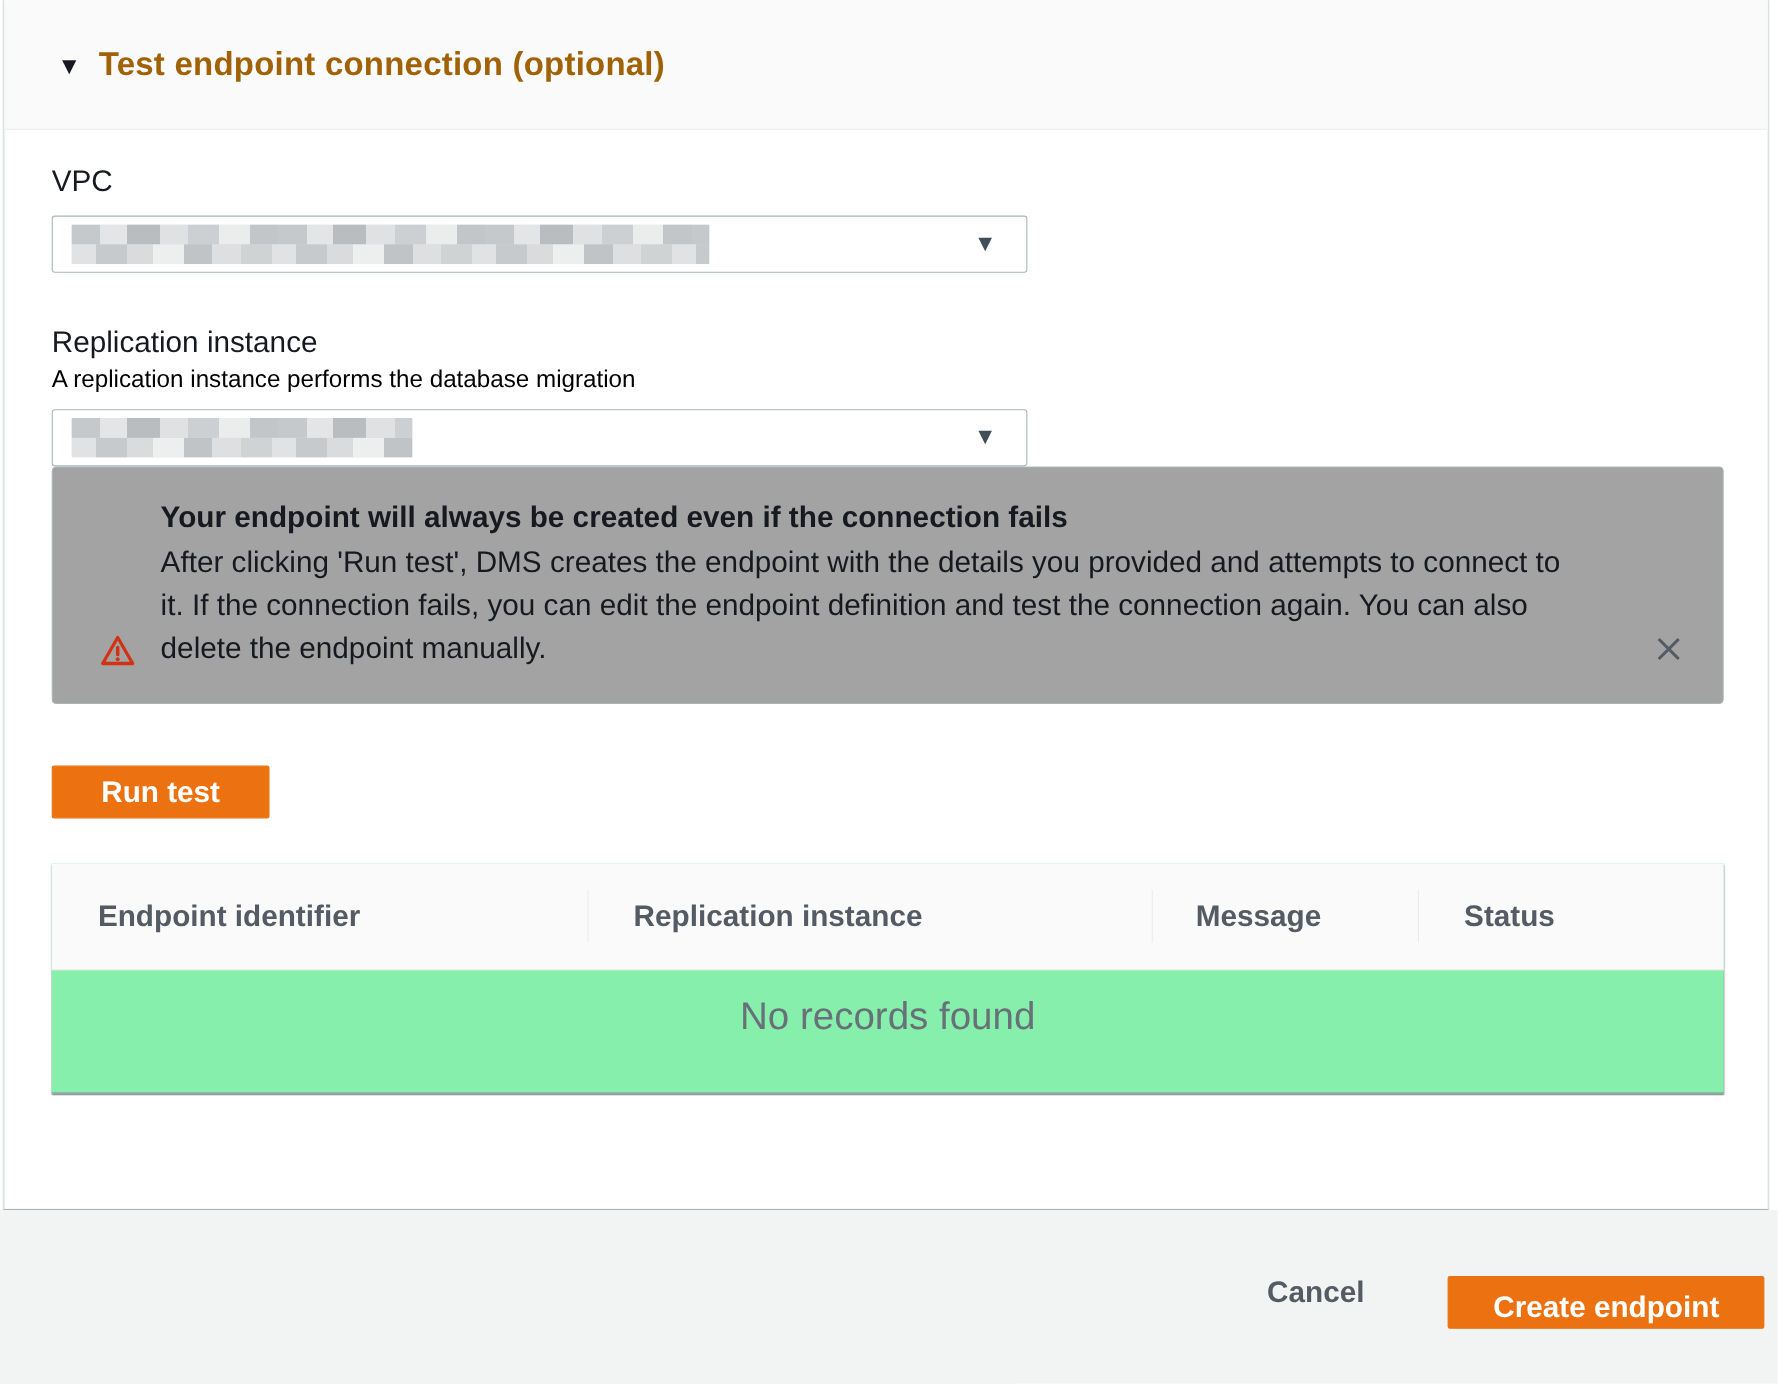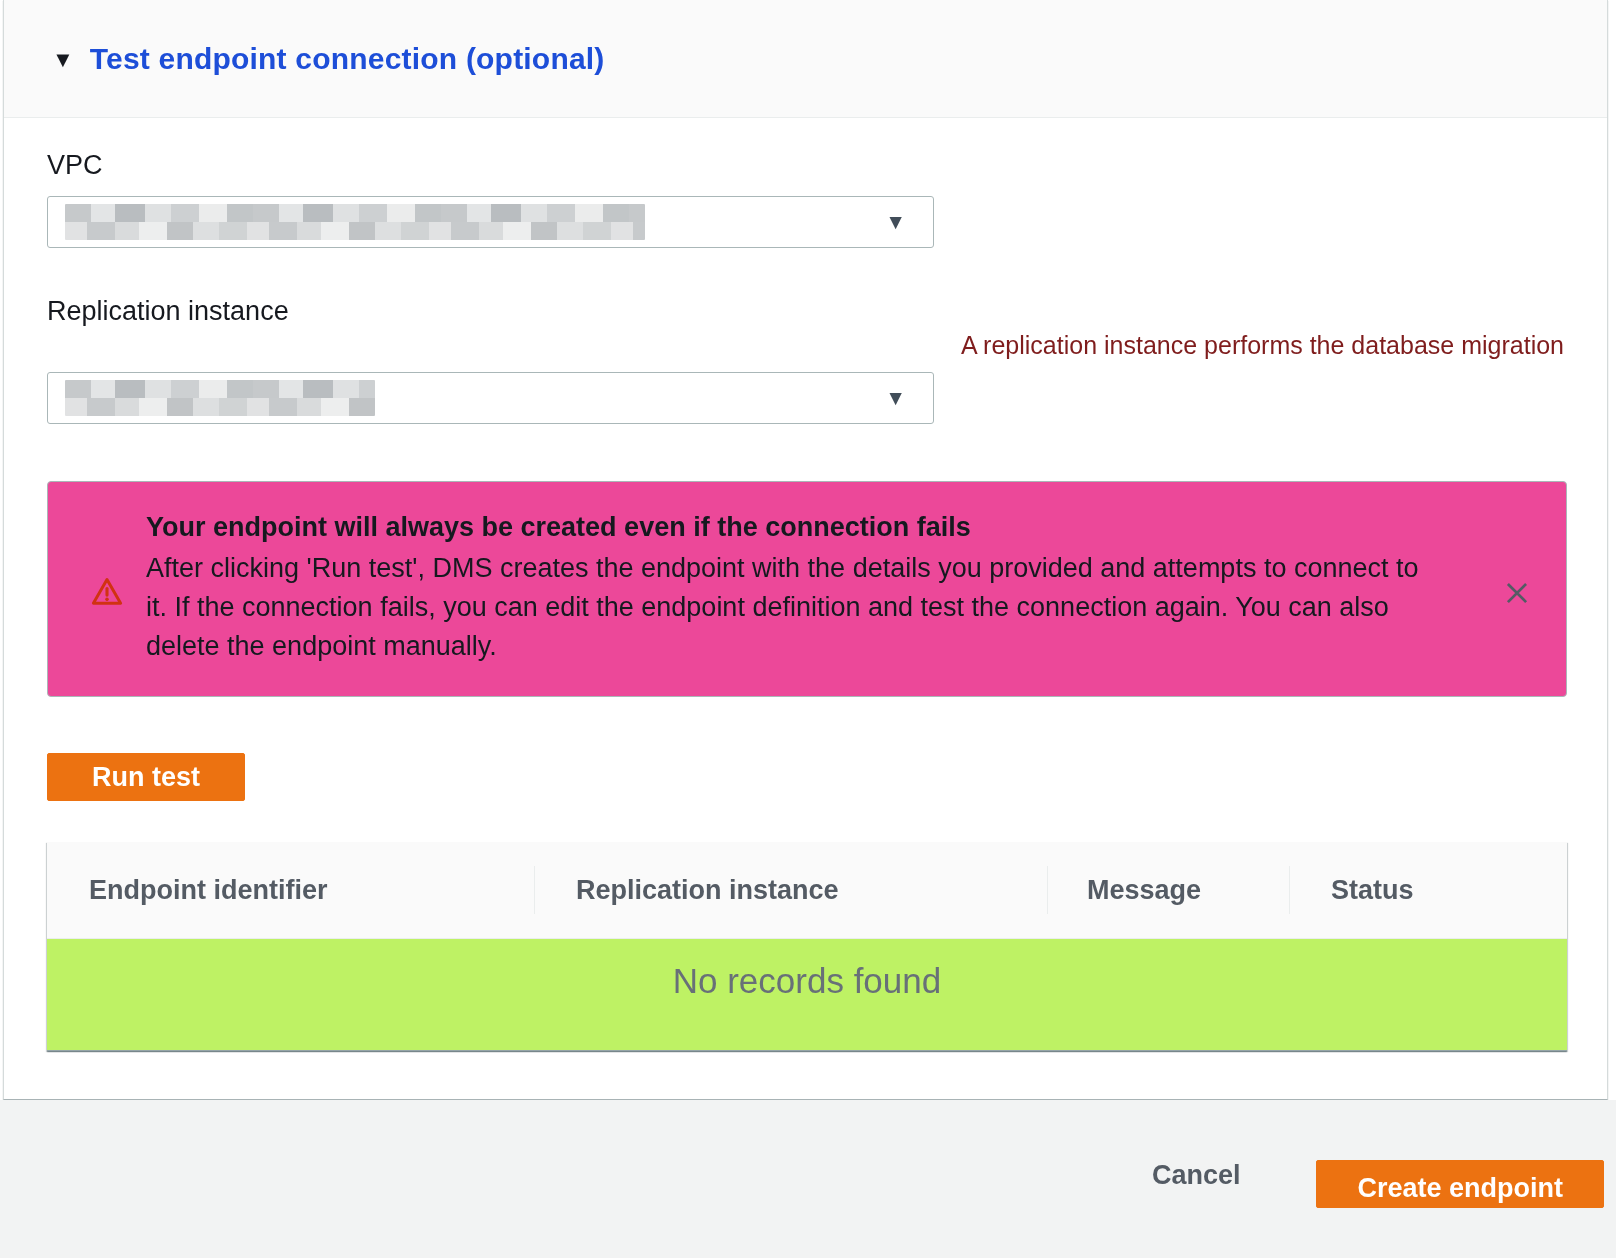--- a/index.html
+++ b/index.html
@@ -27,27 +27,27 @@
     background: #fafafa;
     border-bottom: 1px solid #eaeded;
     display: flex; align-items: center;
     padding-left: 48px;
     cursor: pointer;
   }
   .caret {
     font-size: 22px; color: #16191f; line-height: 1;
     margin-right: 16px; transform: translateY(1px);
   }
-  .section-title { font-size: 30px; font-weight: 700; color: #1d4ed8; letter-spacing: .2px; }
+  .section-title { font-size: 30px; font-weight: 700; color: #a16207; letter-spacing: .2px; }
 
   .card-body { padding: 32px 43px 40px 43px; }
 
   
   .field-label { display: block; font-size: 27px; color: #16191f; line-height: 30px; }
-  .field-description { font-size: 25px; color: #7f1d1d; line-height: 28px; margin-top: 5px; text-align: right; }
+  .field-description { font-size: 22px; color: #000000; line-height: 28px; margin-top: 5px; }
   .select {
     position: relative;
     width: 887px; height: 52px;
     margin-top: 16px;
     background: #ffffff;
     border: 1px solid #aab7b8;
     border-radius: 3px;
     display: flex; align-items: center;
     padding-left: 17px;
     cursor: pointer;
@@ -68,26 +68,25 @@
     background-repeat: no-repeat;
   }
   .redacted-vpc { width: 580px; }
   .redacted-ri  { width: 310px; }
   .field-vpc { margin-top: 0; }
   .field-ri  { margin-top: 48px; }
   .field-ri .select { margin-top: 13px; }
 
   
   .alert {
-    margin-top: 57px;
     width: 1520px; min-height: 214px;
     border: 1px solid #aab7b8;
     border-radius: 4px;
-    background: #ec4899;
-    display: flex; align-items: center;
+    background: #a3a3a3;
+    display: flex; align-items: flex-end;
     padding: 28px 30px 30px 42px;
   }
   .alert-icon { flex: 0 0 auto; margin-top: 7px; }
   .alert-content { margin-left: 22px; max-width: 1300px; }
   .alert-title { font-size: 27px; font-weight: 700; line-height: 34px; color: #16191f; }
   .alert-body  { font-size: 27px; line-height: 39px; color: #16191f; margin-top: 5px; }
   .alert-close {
     margin-left: auto; margin-top: 10px;
     background: none; border: none; cursor: pointer;
     padding: 4px; line-height: 0;
@@ -105,21 +104,21 @@
     font-size: 27px; font-weight: 700;
     padding: 0 44px;
     cursor: pointer;
   }
   .run-test { margin-top: 56px; }
 
   
   .results-table {
     margin-top: 41px;
     width: 1520px;
-    background: #bef264;
+    background: #86efac;
     box-shadow: 0 1px 1px 0 rgba(0,28,36,.35), 1px 1px 1px 0 rgba(0,28,36,.15), -1px 1px 1px 0 rgba(0,28,36,.15);
     border-bottom: 1px solid #95a5a8;
   }
   .thead {
     display: flex;
     height: 97px;
     background: #fafafa;
     border-bottom: 1px solid #eaeded;
     align-items: center;
   }

